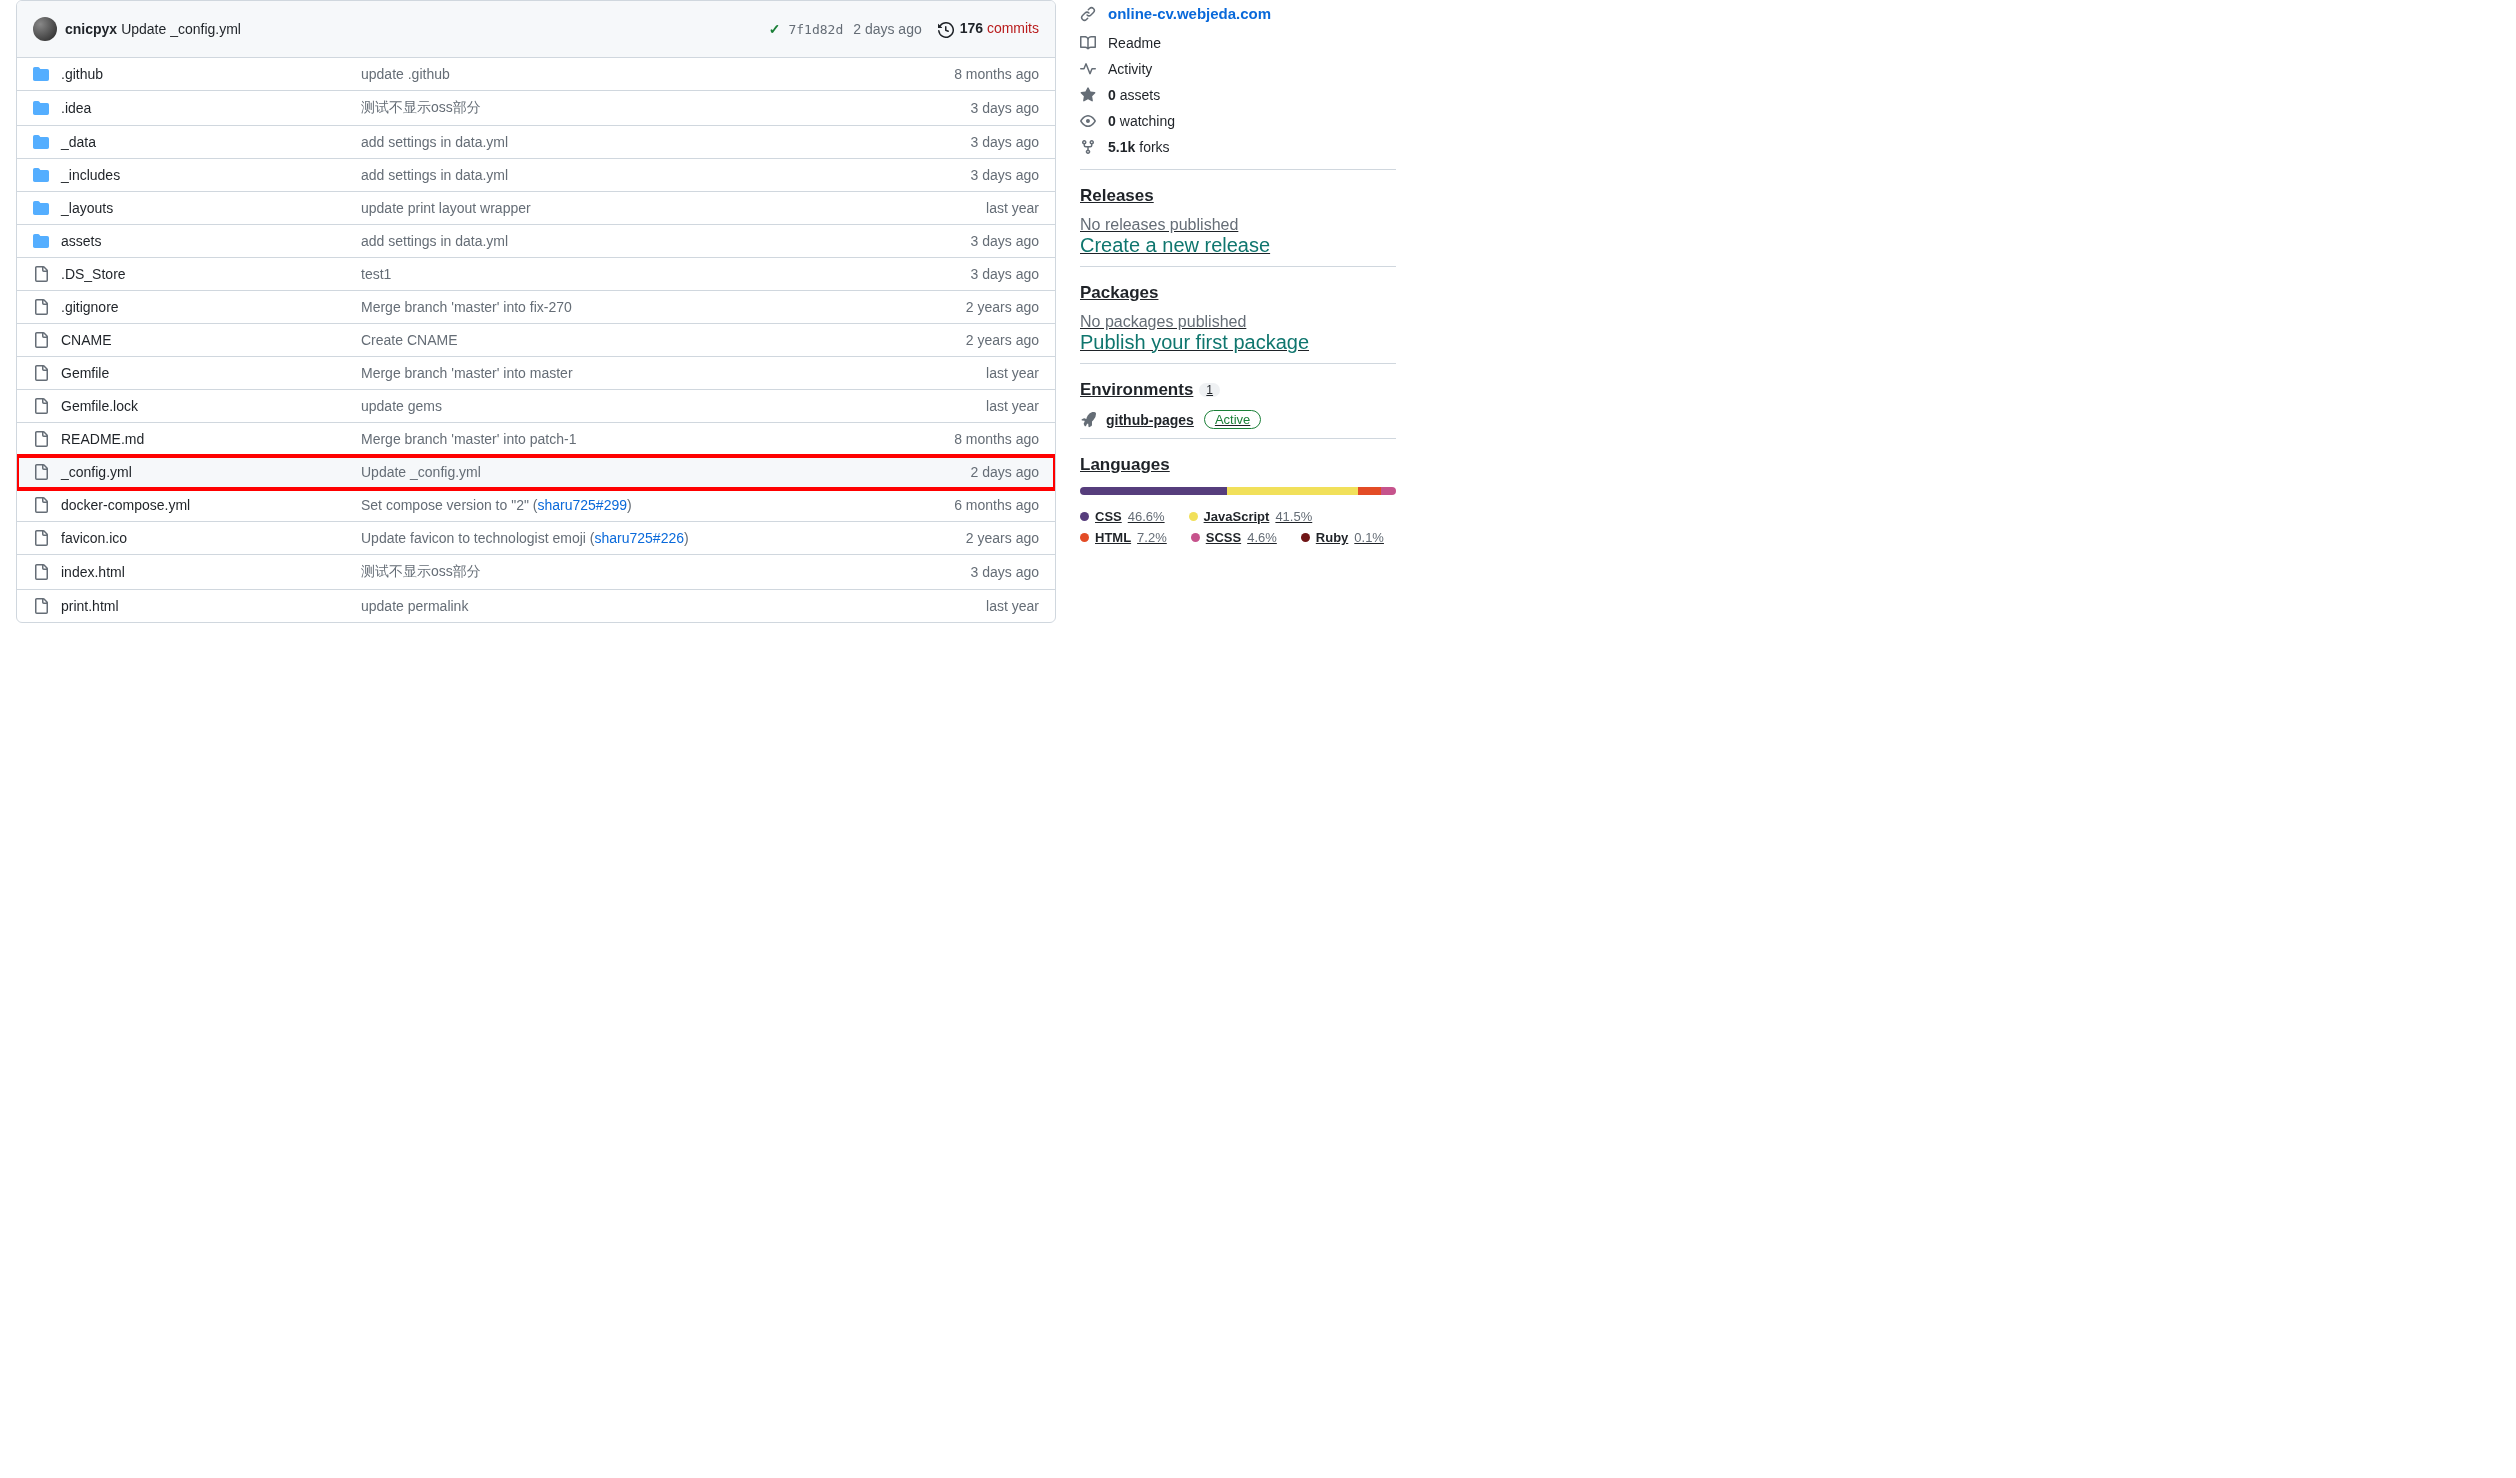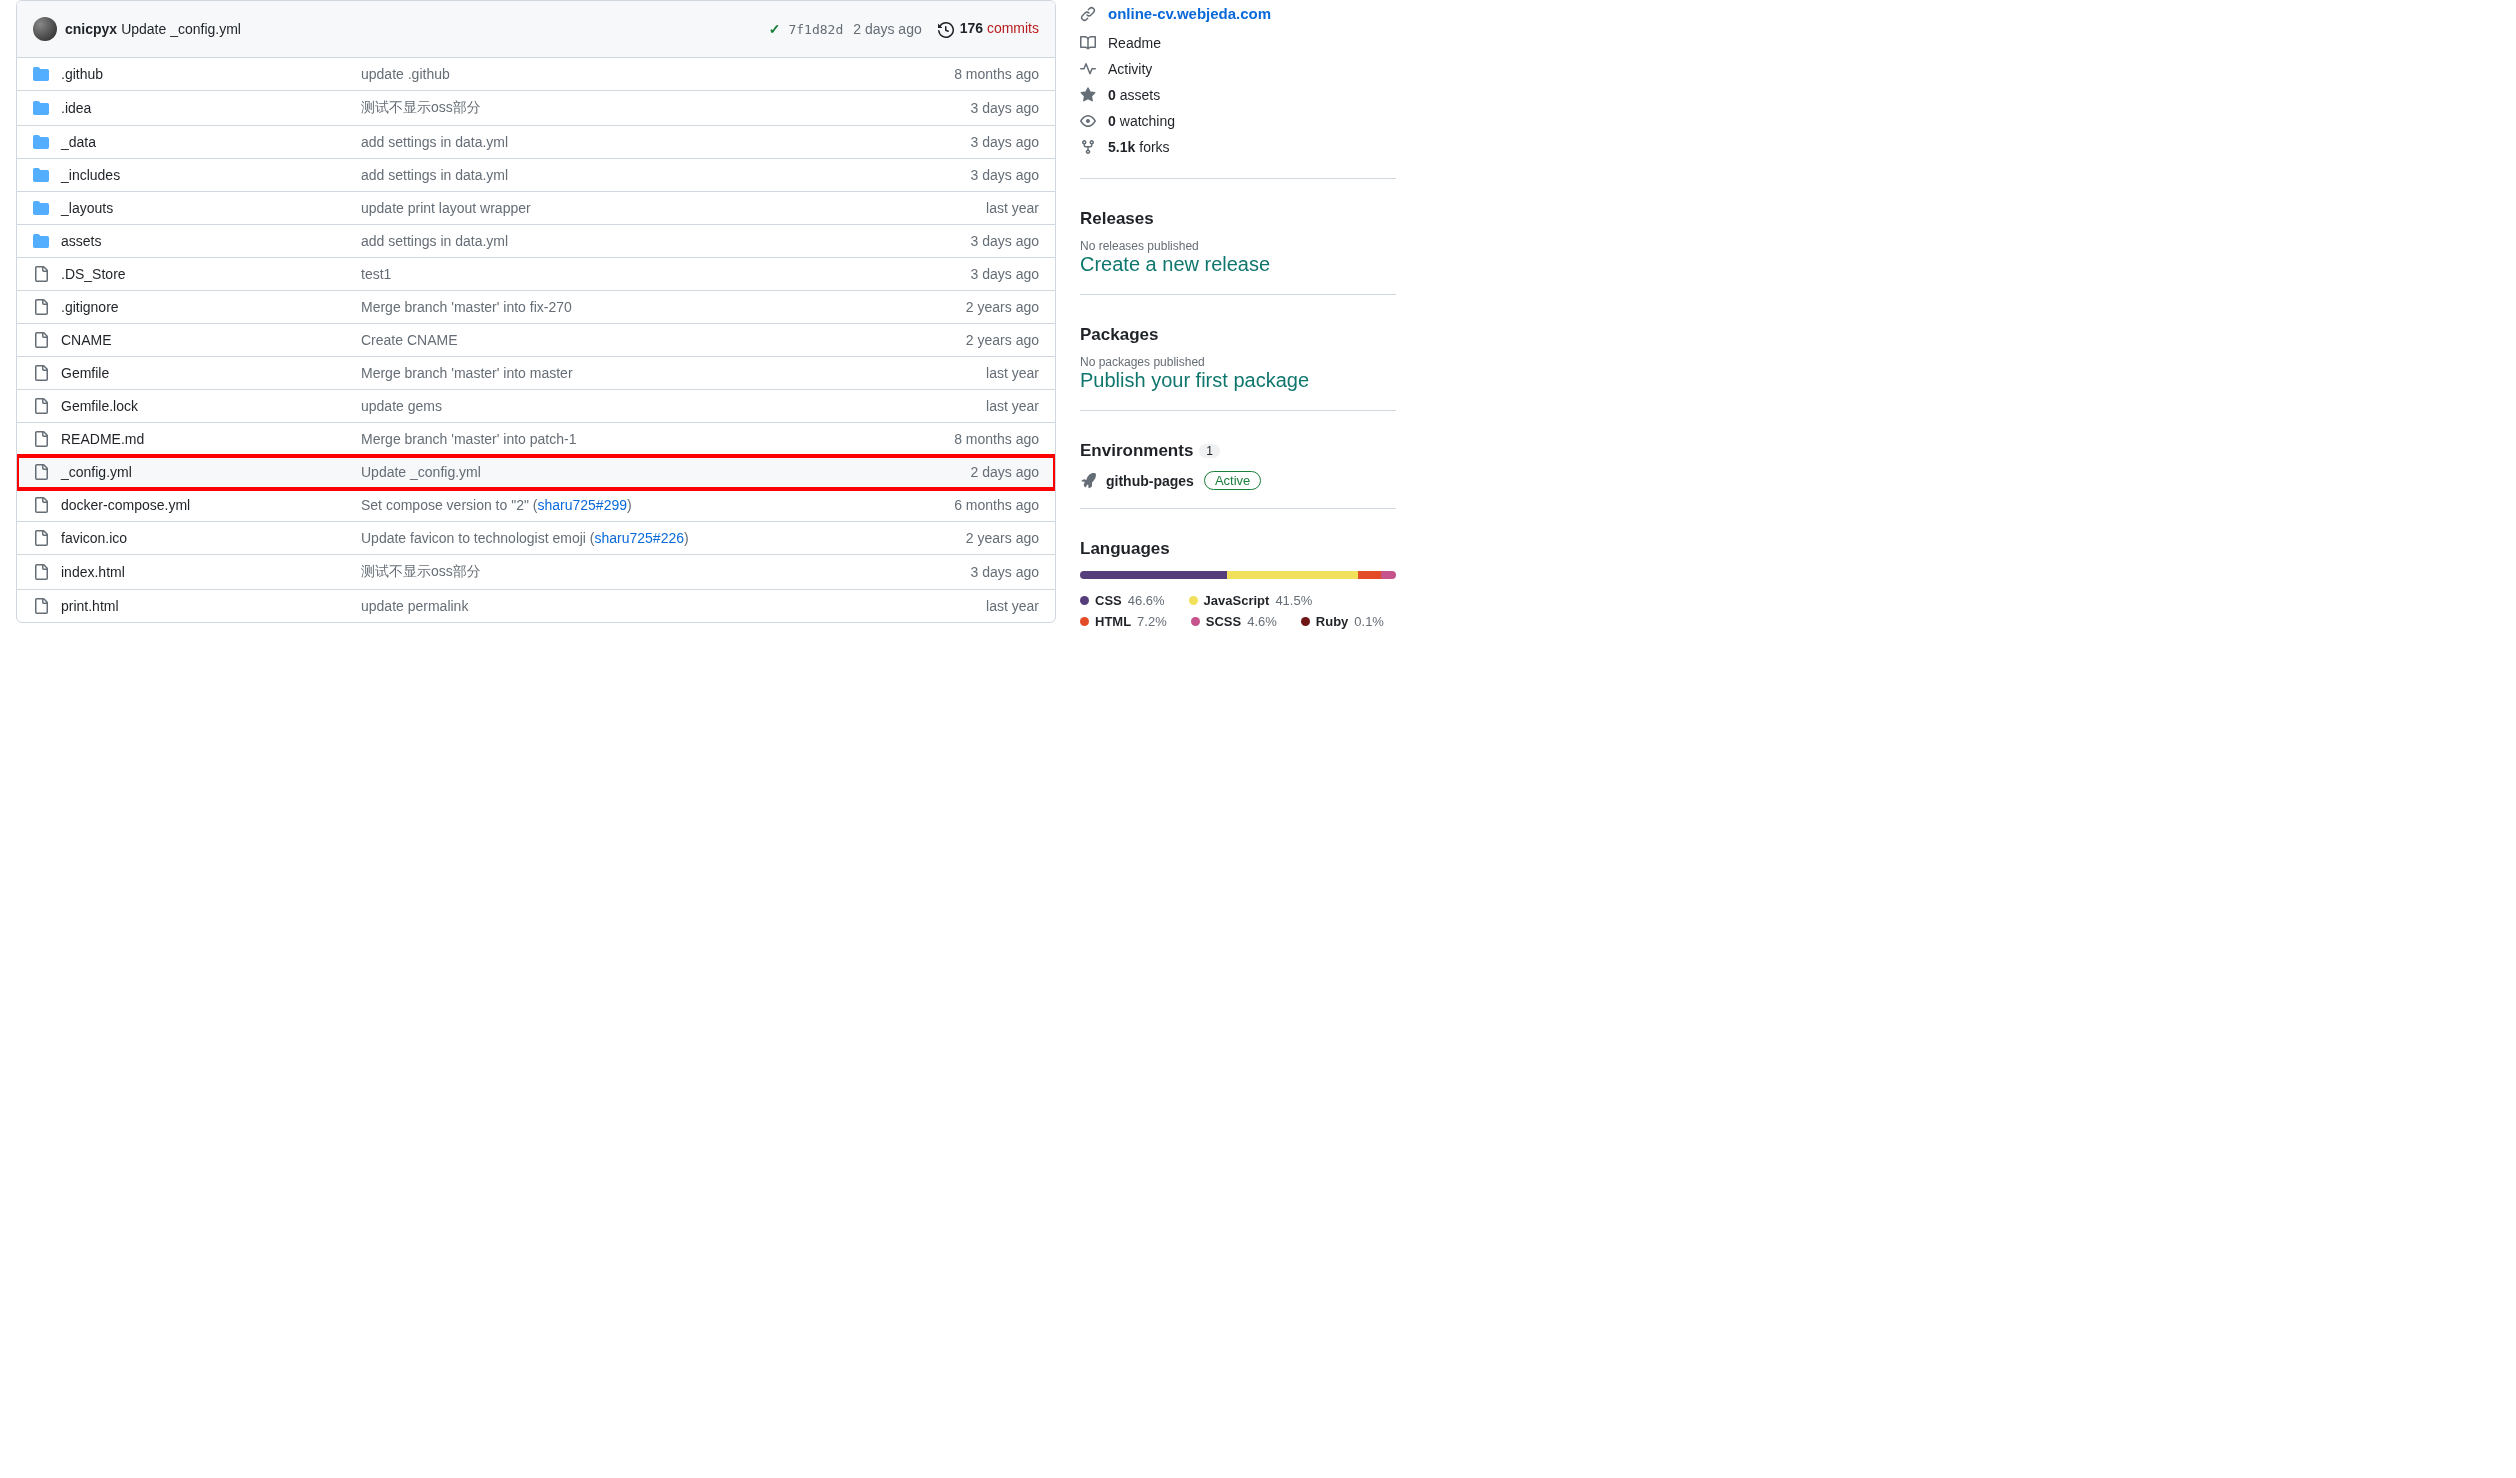--- a/index.html
+++ b/index.html
@@ -72,25 +72,26 @@
   .sb-item {
     display: flex;
     align-items: center;
     padding: 5px 0;
     font-size: 14px;
   }
   .sb-item svg, .sb-item .sb-ico { width: 16px; height: 16px; margin-right: 12px; fill: #656d76; color:#656d76; }
   .sb-item strong { font-weight: 600; margin-right: 4px; }
   .sb-section {
     border-top: 1px solid #d0d7de;
-    margin-top: 18px;
-    padding-top: 30px;
+    margin-top: 9px;
+    padding-top: 16px;
+    text-decoration: underline;
   }
   .sb-heading { font-weight: 600; font-size: 17px; margin-bottom: 10px; display:flex; align-items:center; gap:6px;}
-  .muted { color: #656d76; font-size: 12px; }
+  .muted { color: #656d76; font-size: 16px; }
   .sb-link { color: #0f766e; text-decoration: none; font-size: 20px; }
   .counter {
     background: #afb8c133;
     border-radius: 10px;
     padding: 0 7px;
     font-size: 12px;
     font-weight: 500;
   }
   .env-row { display: flex; align-items: center; gap: 10px; margin-top: 10px; }
   .env-name { font-weight: 600; }

